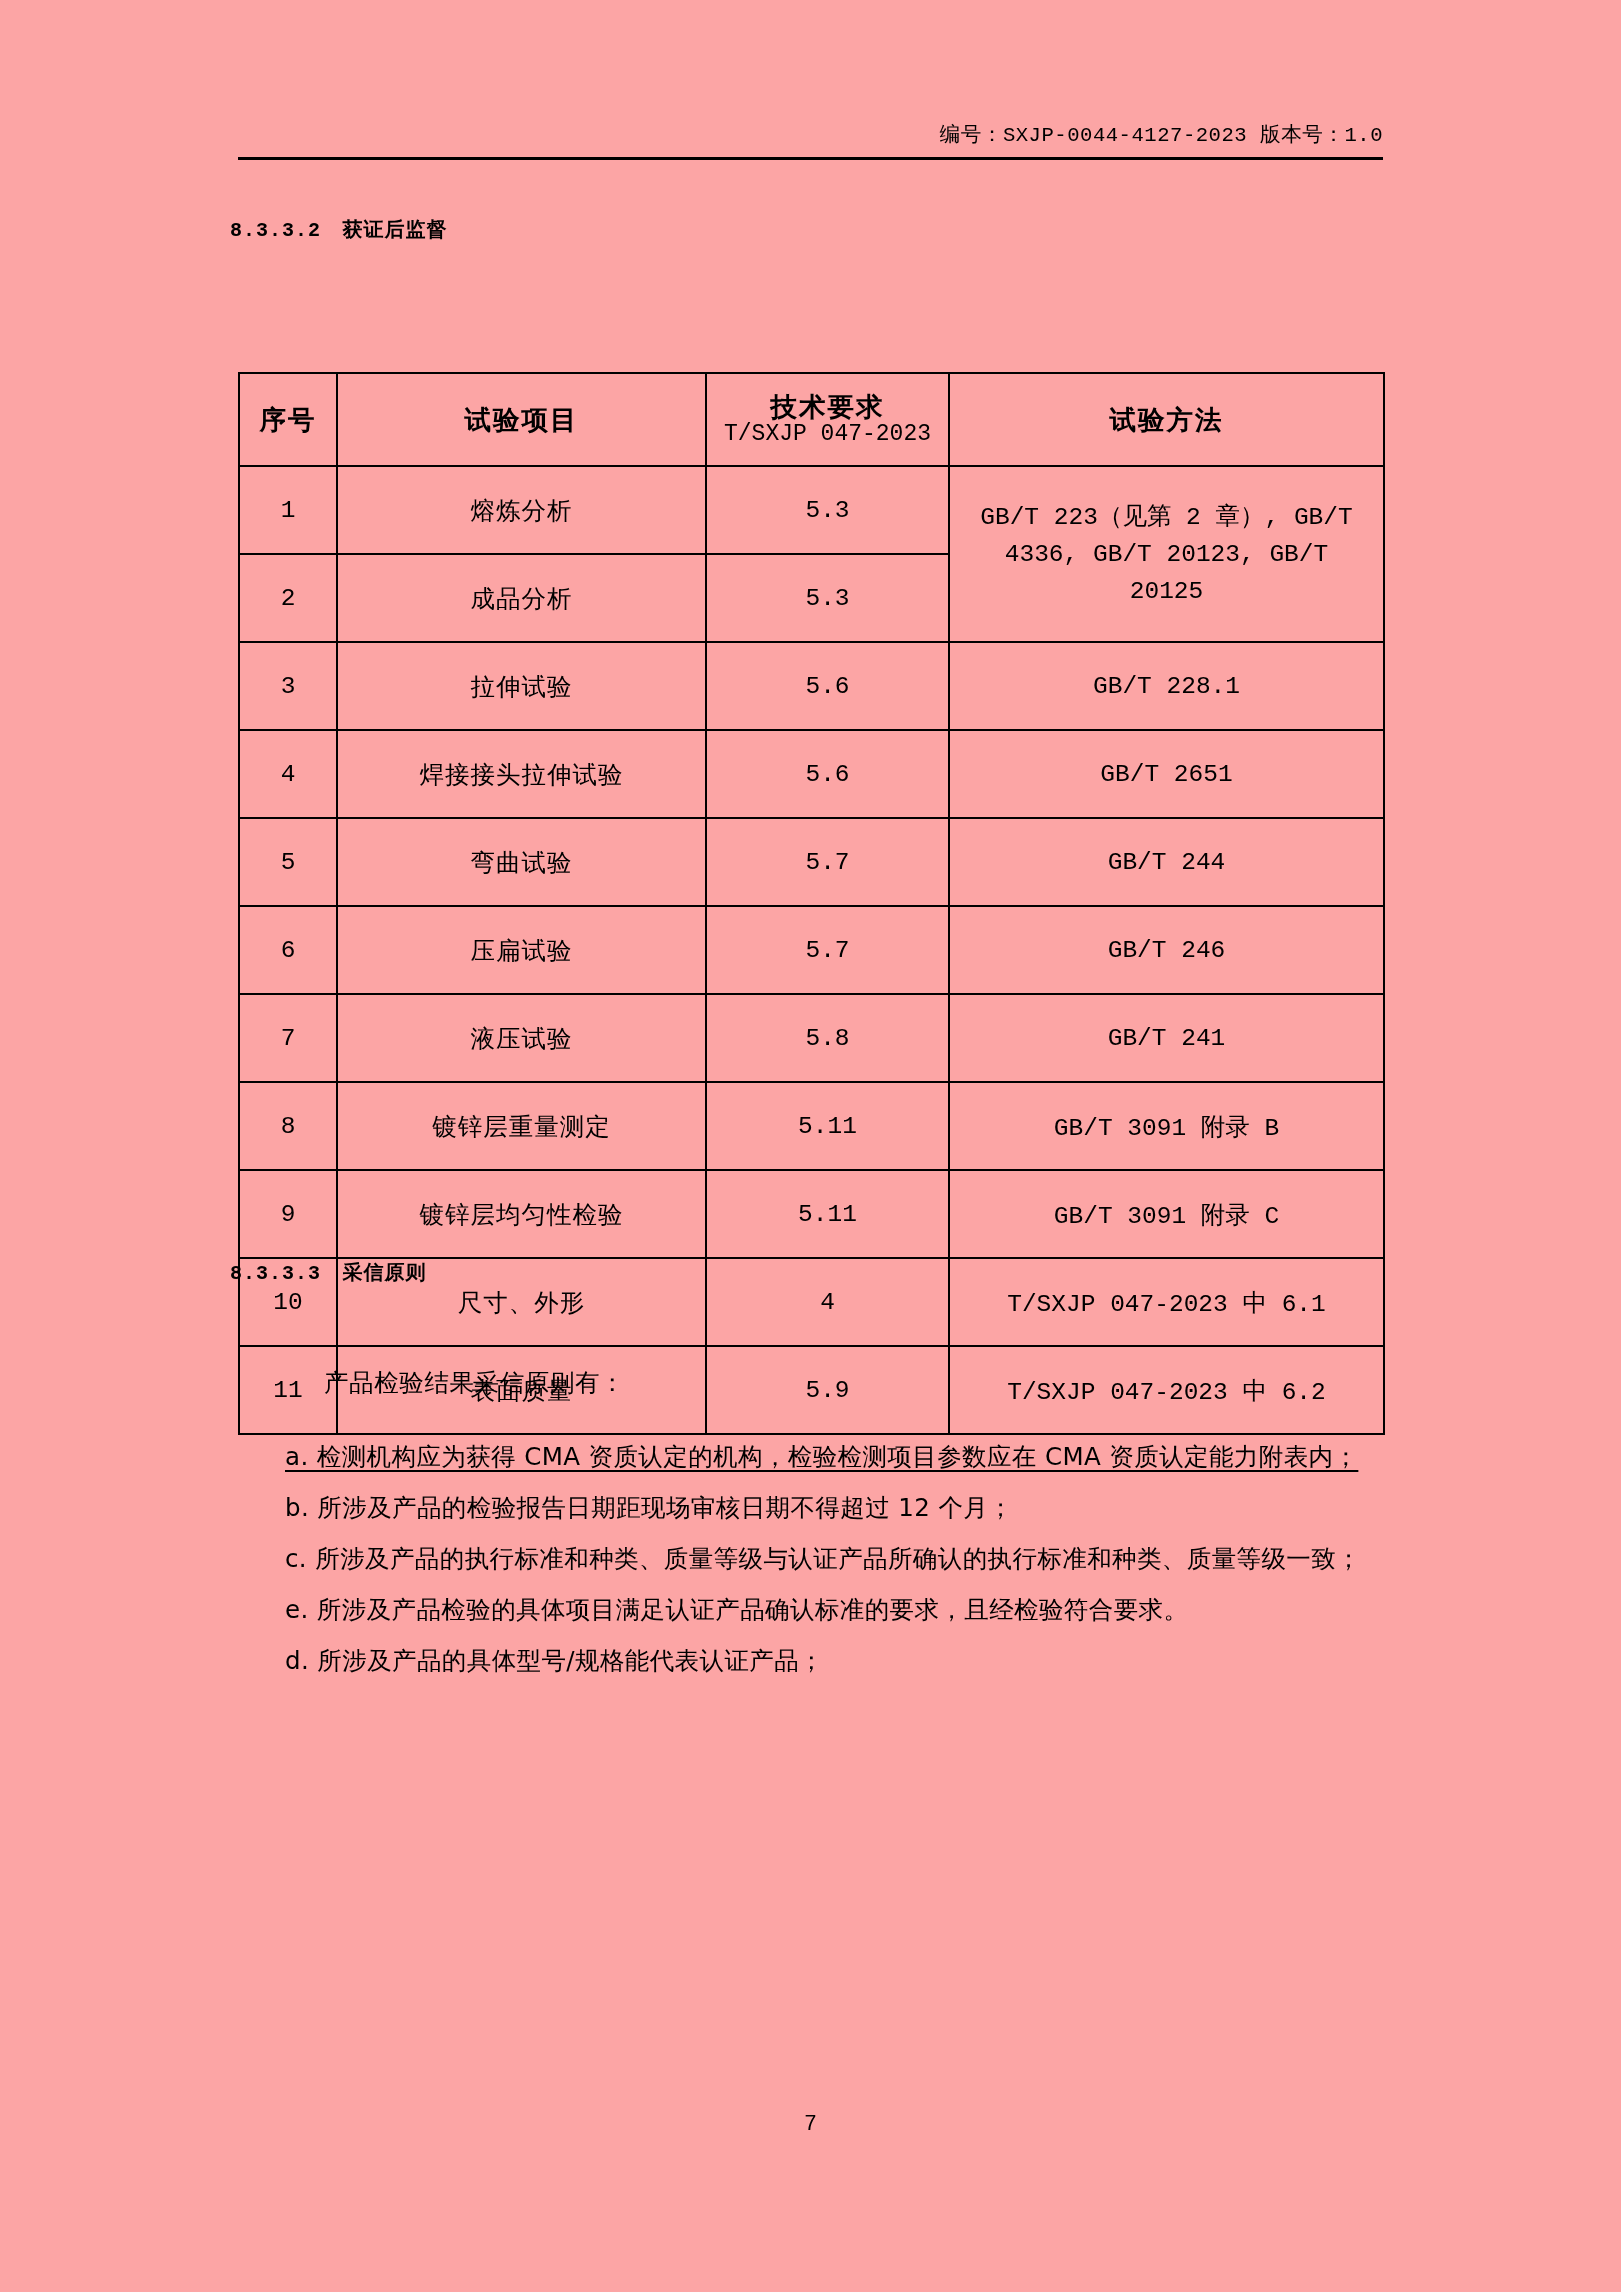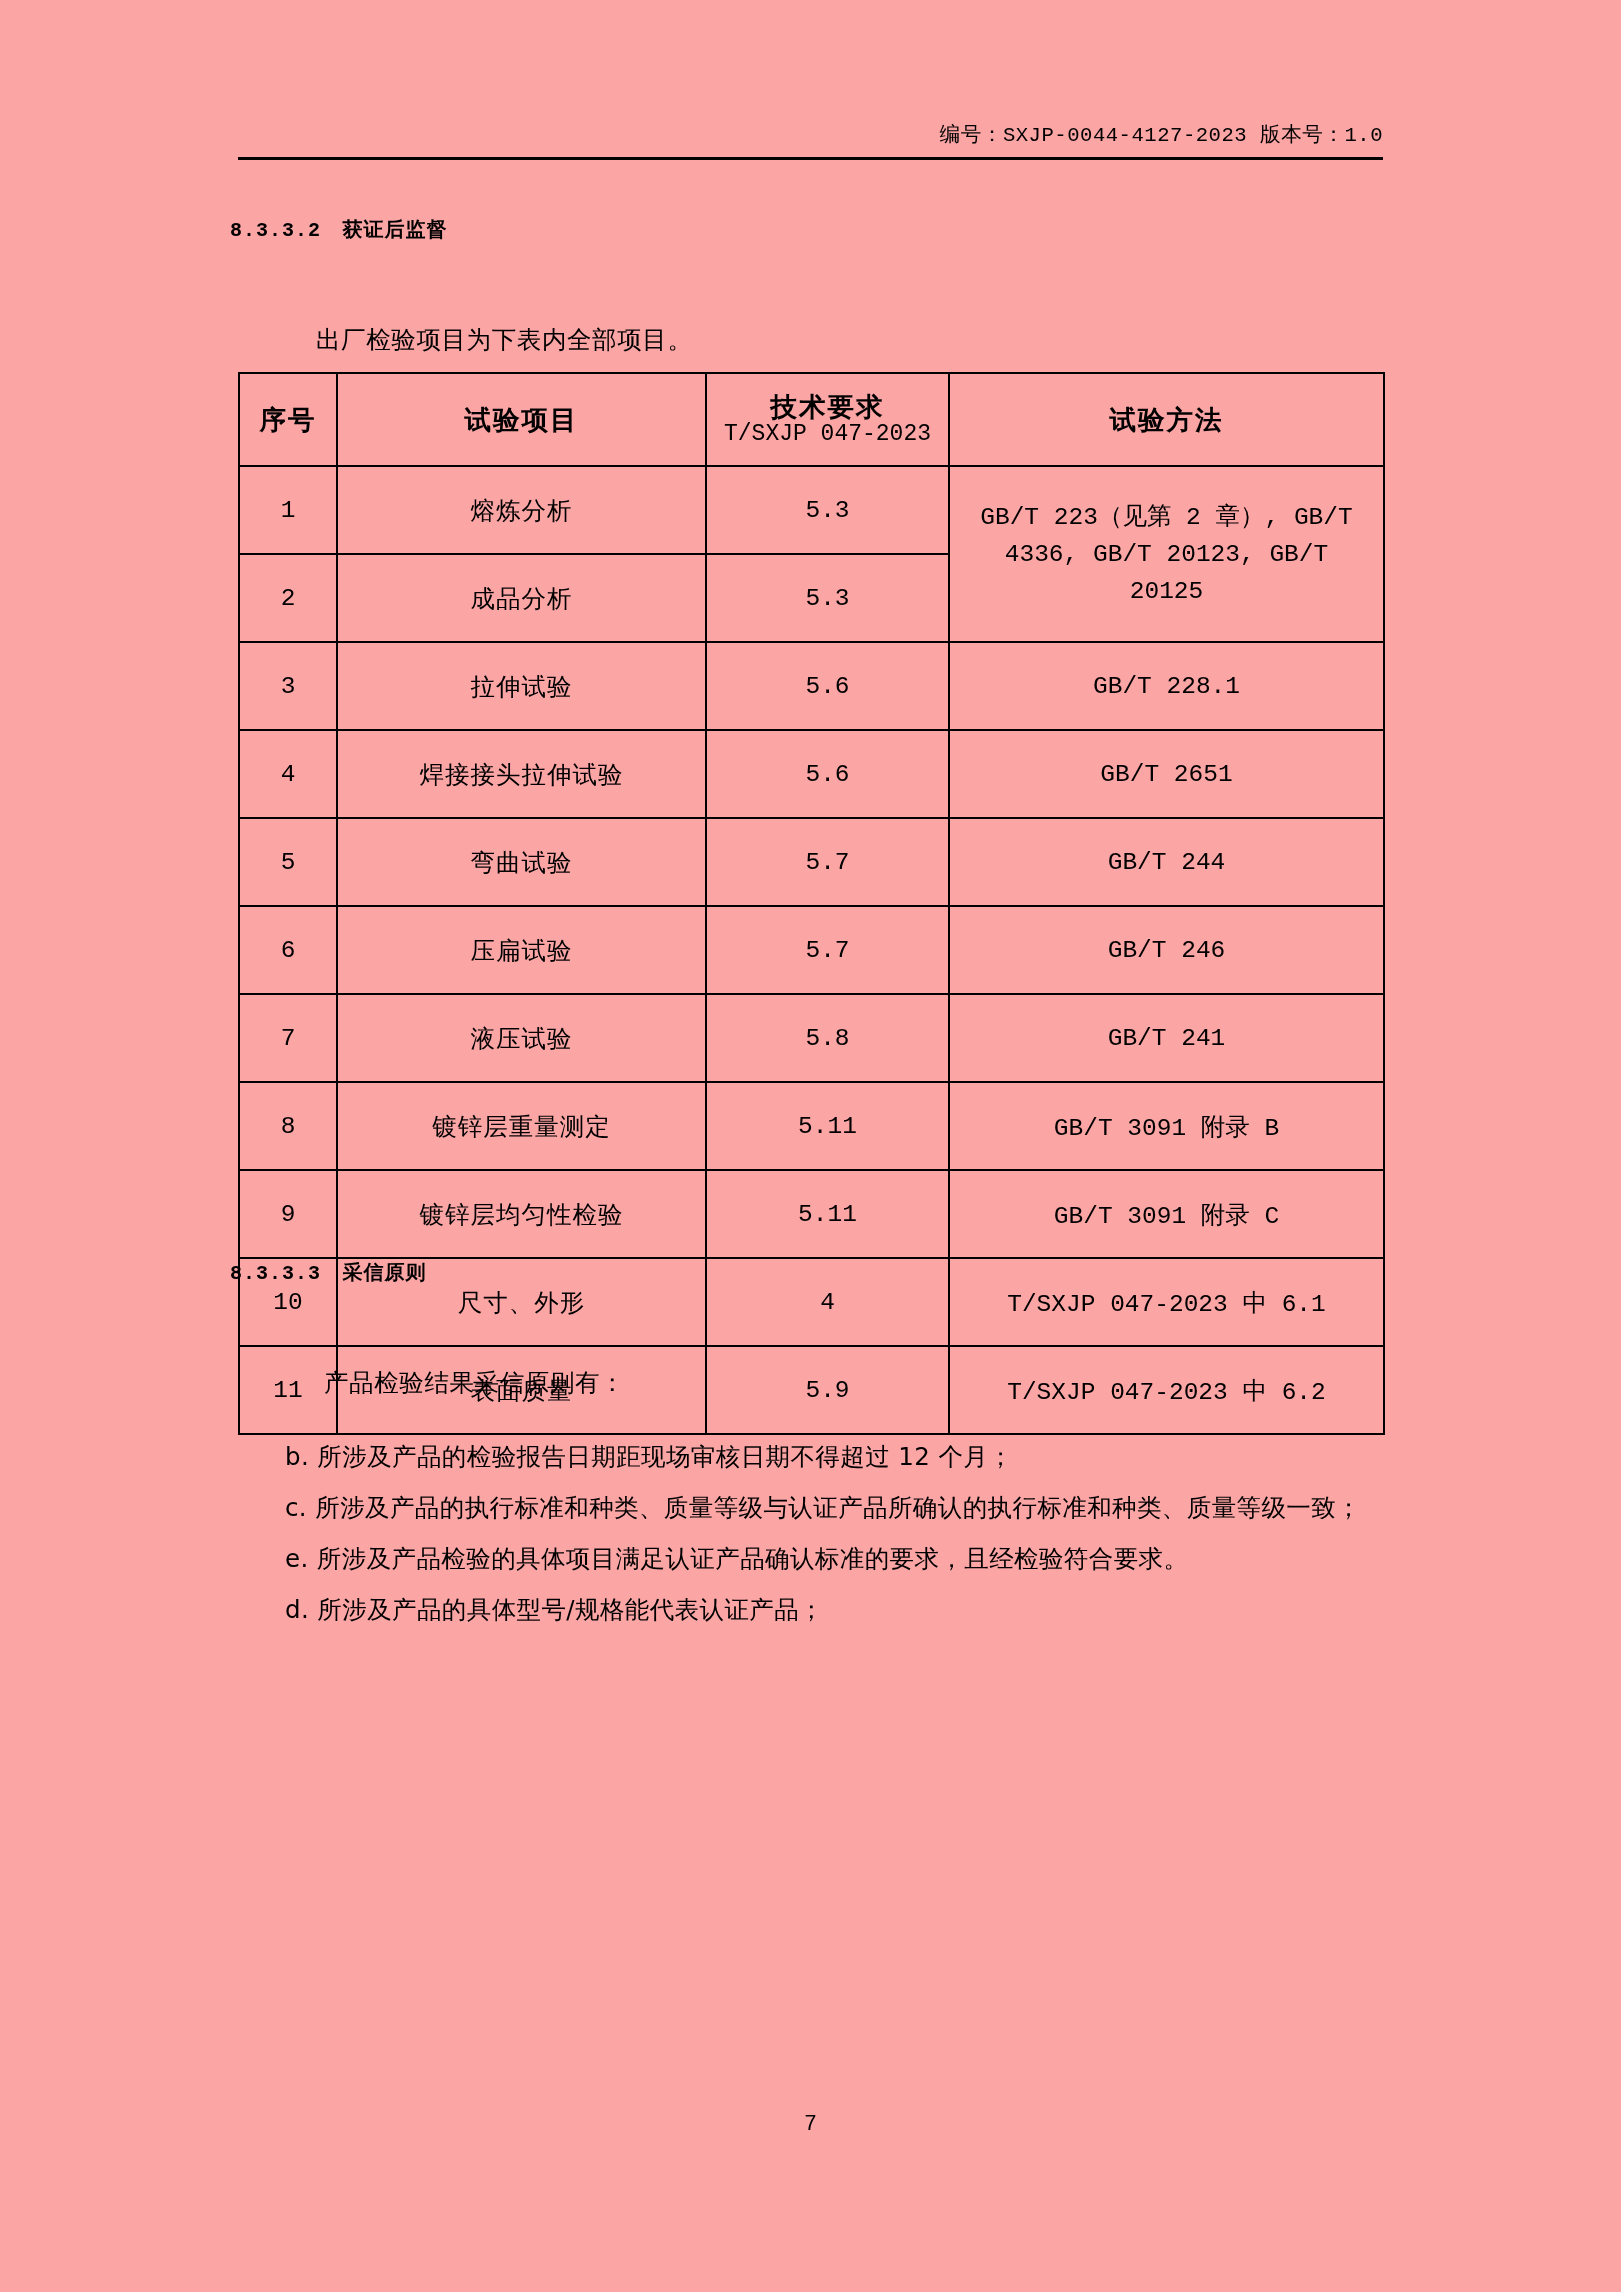--- a/index.html
+++ b/index.html
@@ -149,21 +149,20 @@
 
 <div class="page">
 
   <div class="header">编号：SXJP-0044-4127-2023  版本号：1.0</div>
   <div class="header-rule"></div>
 
   <div class="h3" id="sec-1">
     <span class="num">8.3.3.2</span><span class="sp"></span><span>获证后监督</span>
   </div>
 
-  <div class="para" id="intro-para">出厂检验项目为下表内全部项目。</div>
 
   <table class="tbl">
     <colgroup>
       <col class="col-no">
         <col class="col-item">
         <col class="col-req">
         <col class="col-method">
     </colgroup>
     <tbody>
       <tr class="hdr">
@@ -253,20 +252,21 @@
     </tbody>
   </table>
 
   <div class="h3" id="sec-2">
     <span class="num">8.3.3.3</span><span class="sp"></span><span>采信原则</span>
   </div>
 
   <div class="para" id="adopt-intro">产品检验结果采信原则有：</div>
 
   <div class="body-block">
+    <p><span class="indent"></span><span class="underline-txt">a. 检测机构应为获得 CMA 资质认定的机构，检验检测项目参数应在 CMA 资质认定能力附表内；</span></p>
     <p><span class="indent"></span><span>b. 所涉及产品的检验报告日期距现场审核日期不得超过 12 个月；</span></p>
     <p><span class="indent"></span><span>c. 所涉及产品的执行标准和种类、质量等级与认证产品所确认的执行标准和种类、质量等级一致；</span></p>
     <p><span class="indent"></span><span>e. 所涉及产品检验的具体项目满足认证产品确认标准的要求，且经检验符合要求。</span></p>
     <p><span class="indent"></span><span>d. 所涉及产品的具体型号/规格能代表认证产品；</span></p>
   </div>
 
   <div class="pagenum">7</div>
 
 </div>
 

